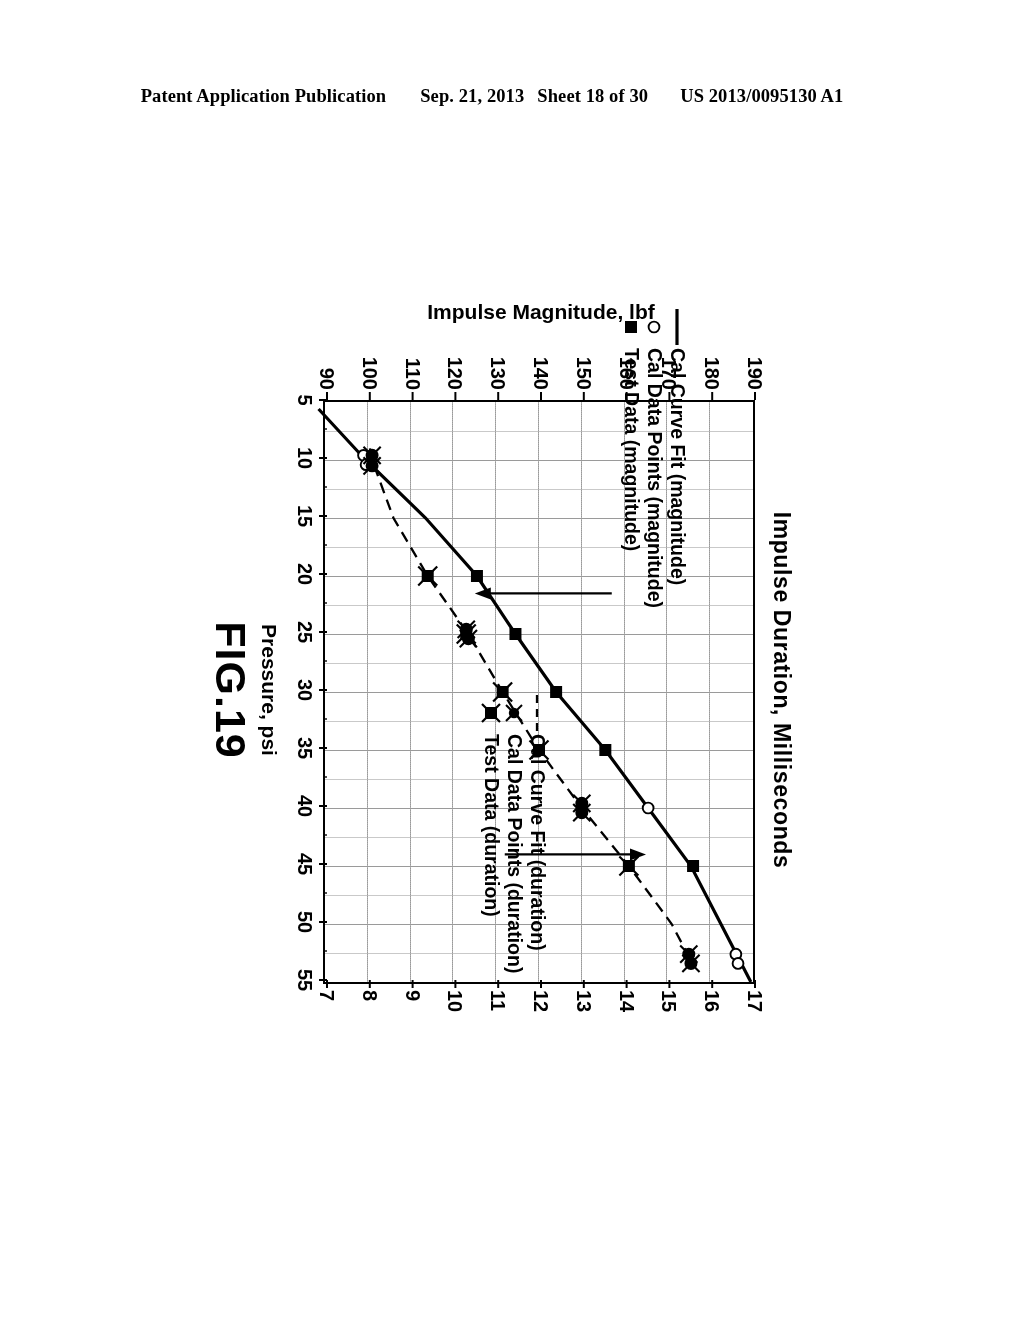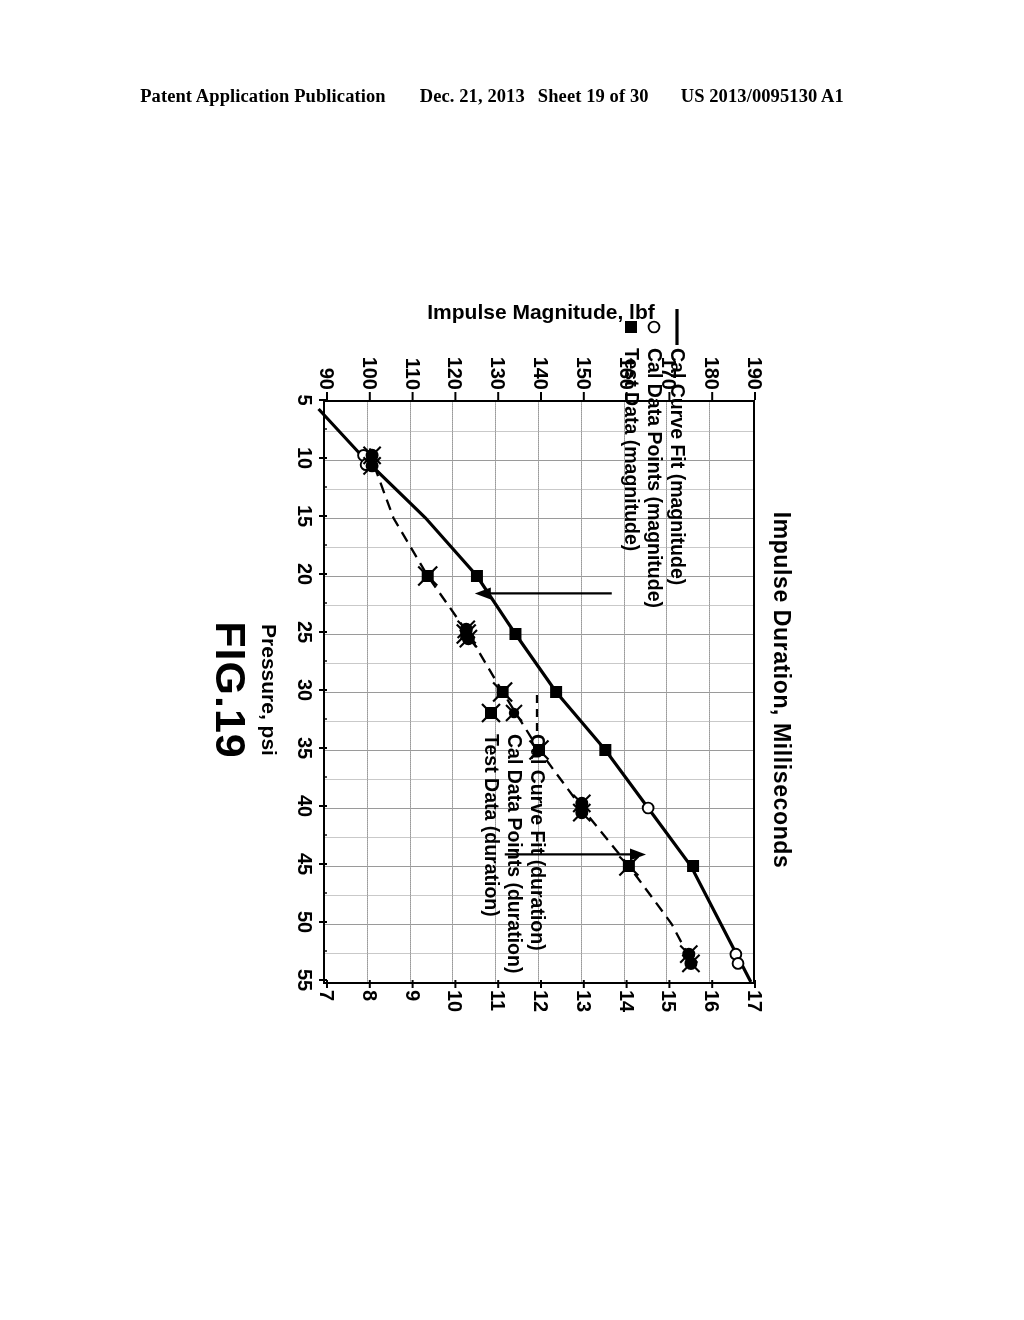--- a/index.html
+++ b/index.html
@@ -52,23 +52,23 @@
   #legend-mag{left:18px;top:128px;}
   #legend-dur{left:404px;top:268px;}
 </style>
 </head>
 <body>
 
 <div id="hdr">
   <div class="row">
     <span>Patent Application Publication</span>
     <span class="gap1"></span>
-    <span>Dec. 21, 2013</span>
+    <span>Sep. 21, 2013</span>
     <span class="gap2"></span>
-    <span>Sheet 19 of 30</span>
+    <span>Sheet 18 of 30</span>
     <span class="gap3"></span>
     <span>US 2013/0095130 A1</span>
   </div>
 </div>
 
 <div id="stage">
   <div id="figure">
 
     <div class="axtitle" id="t-dur">Impulse Duration, Milliseconds</div>
     <div class="axtitle" id="t-press">Pressure, psi</div>

